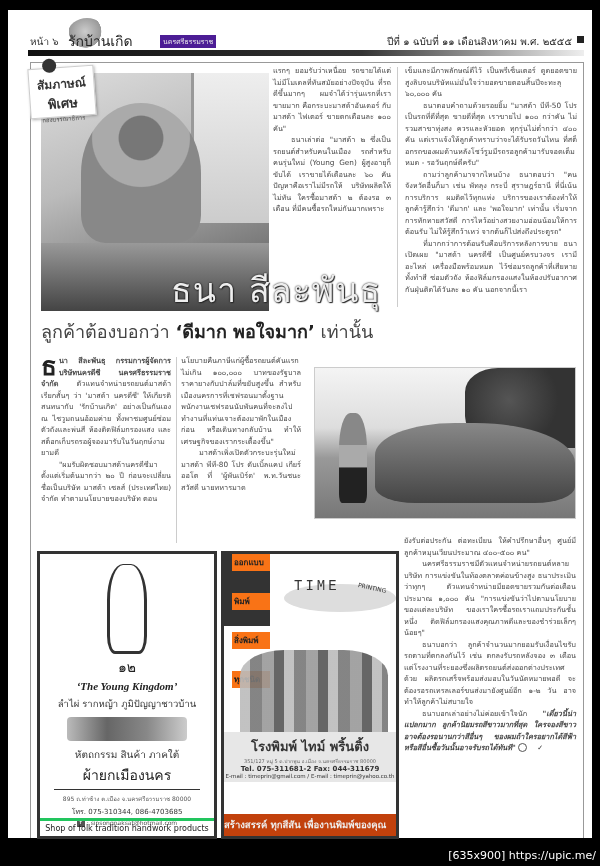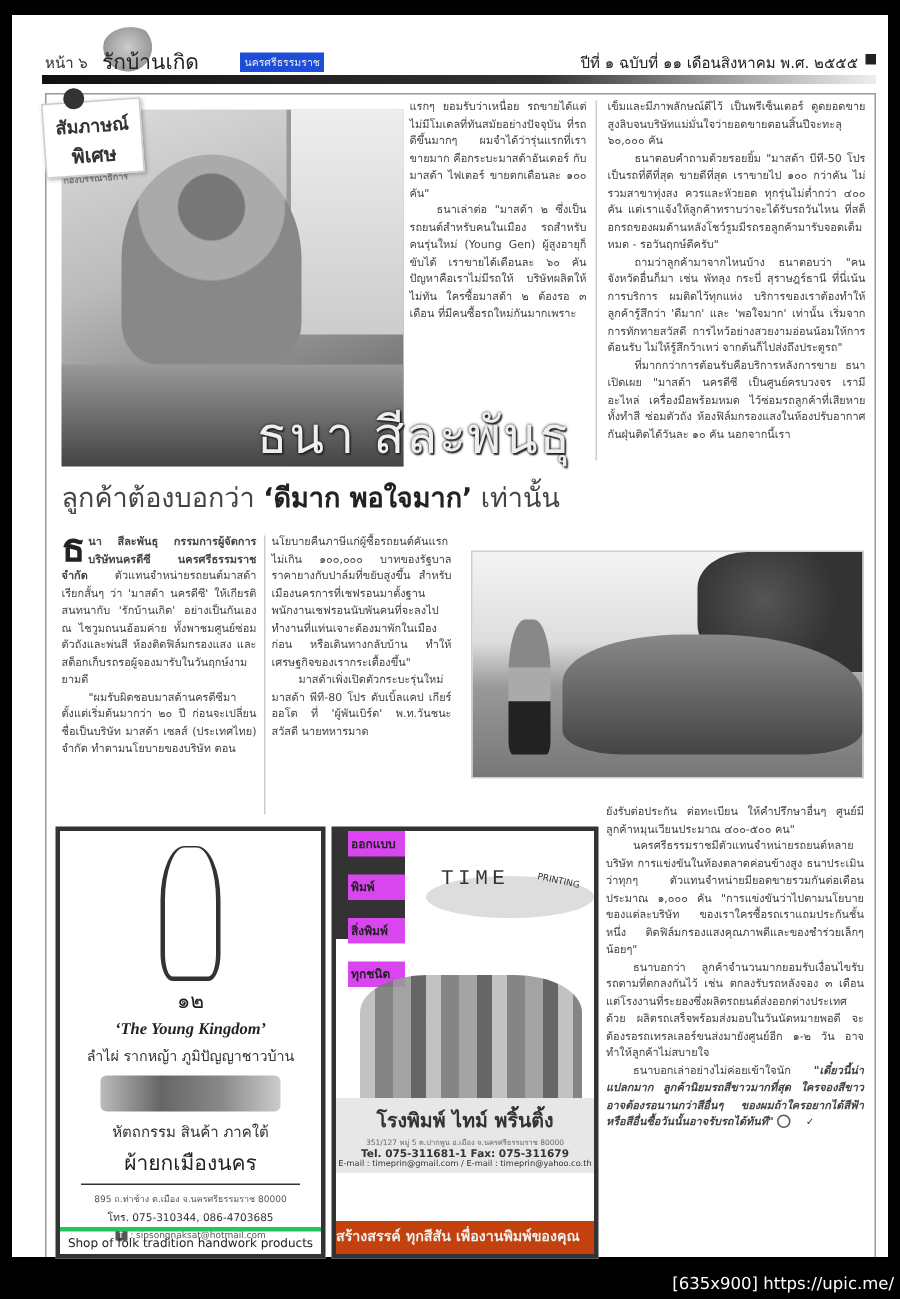--- a/index.html
+++ b/index.html
@@ -6,21 +6,21 @@
   html, body { width: 600px; height: 866px; background: #000; overflow: hidden; }
   body { font-family: "DejaVu Sans", sans-serif; color: #333; }
   .page { position: absolute; left: 8px; top: 10px; width: 584px; height: 828px; background: #fff; }
   .watermark { position: absolute; right: 4px; bottom: 4px; color: #fff; font-family: "DejaVu Sans", sans-serif; font-size: 11px; }
 
   
   .hdr { position: absolute; left: 20px; top: 16px; width: 556px; height: 22px; }
   .hdr .pg { position: absolute; left: 2px; top: 8px; font-size: 10px; color: #333; }
   .hdr .logo { position: absolute; left: 40px; top: -8px; width: 38px; height: 30px; border-radius: 50%; background: radial-gradient(circle at 45% 45%, #ccc, #999 60%, transparent 62%); }
   .hdr .brand { position: absolute; left: 40px; top: 4px; font-family: "DejaVu Serif", serif; font-size: 14px; color: #222; }
-  .hdr .tag { position: absolute; left: 132px; top: 9px; background: #1d4ed8; color: #eee; font-size: 7px; padding: 1px 3px; }
+  .hdr .tag { position: absolute; left: 132px; top: 9px; background: #4c1d95; color: #eee; font-size: 7px; padding: 1px 3px; }
   .hdr .issue { position: absolute; right: 12px; top: 8px; font-size: 10px; color: #222; }
   .hdr .sq { position: absolute; right: 0; top: 10px; width: 7px; height: 7px; background: #222; }
   .rule { position: absolute; left: 20px; top: 40px; width: 556px; height: 6px; background: linear-gradient(90deg, #111 0%, #333 60%, #aaa 85%, #eee 100%); }
 
   
   .frame { position: absolute; left: 22px; top: 52px; width: 554px; height: 776px; border: 1px solid #999; border-bottom: none; }
   .photo-main { position: absolute; left: 10px; top: 10px; width: 228px; height: 238px; background: linear-gradient(160deg, #ddd 0%, #bbb 40%, #888 70%, #555 100%); overflow: hidden; }
   .photo-main .wall { position: absolute; left: 150px; top: 0; width: 78px; height: 150px; background: linear-gradient(180deg,#eee,#ccc); border-left: 3px solid #999; }
   .photo-main .person { position: absolute; left: 40px; top: 30px; width: 120px; height: 140px; border-radius: 50% 50% 20% 20%; background: radial-gradient(circle at 50% 25%, #777 0 18%, #aaa 19% 40%, #888 41%); }
   .photo-main .desk { position: absolute; left: 0; top: 170px; width: 228px; height: 68px; background: linear-gradient(180deg,#999,#444); }
@@ -61,21 +61,21 @@
   .ad1 .th2 { font-size: 10px; color: #333; }
   .ad1 .th3 { font-size: 14px; color: #222; margin-top: 2px; border-bottom: 1px solid #333; padding-bottom: 3px; margin-left: 14px; margin-right: 14px; }
   .ad1 .addr { font-size: 6px; color: #555; margin-top: 4px; }
   .ad1 .tel { font-size: 7px; color: #333; margin-top: 2px; }
   .ad1 .mail { font-size: 6px; color: #555; margin-top: 2px; }
   .ad1 .fb { display: inline-block; width: 8px; height: 8px; background: #555; color: #fff; font-size: 7px; line-height: 8px; margin-right: 2px; }
   .ad1 .foot { position: absolute; left: 0; bottom: 0; width: 100%; border-top: 3px solid #22c55e; font-size: 8px; color: #222; padding: 3px 0; }
 
   .ad2 { position: absolute; left: 190px; top: 488px; width: 178px; height: 288px; border: 3px solid #333; background: #fff; overflow: hidden; }
   .ad2 .tabs { position: absolute; left: 0; top: 0; width: 46px; height: 72px; background: #333; }
-  .ad2 .tabs span { display: block; background: #d946ef; margin-left: 8px; font-size: 8px; font-weight: bold; color: #222; padding: 2px 2px; margin-bottom: 12px; font-family: Liberation Serif, serif; }
+  .ad2 .tabs span { display: block; background: #f97316; margin-left: 8px; font-size: 8px; font-weight: bold; color: #222; padding: 2px 2px; margin-bottom: 22px; font-family: Liberation Serif, serif; }
   .ad2 .time { position: absolute; left: 60px; top: 10px; width: 112px; height: 50px; }
   .ad2 .time .disk { position: absolute; left: 0; top: 20px; width: 112px; height: 28px; border-radius: 50%; background: #ddd; }
   .ad2 .time .word { position: absolute; left: 10px; top: 14px; font-size: 14px; letter-spacing: 3px; color: #333; font-family: Liberation Mono, monospace; }
   .ad2 .time .pr { position: absolute; left: 74px; top: 20px; font-size: 6px; color: #333; transform: rotate(12deg); }
   .ad2 .crowd { position: absolute; left: 16px; top: 96px; width: 148px; height: 84px; background: repeating-linear-gradient(90deg,#bbb 0 10px,#777 10px 22px,#999 22px 34px,#555 34px 44px); border-radius: 30% 30% 0 0; opacity: .9; }
   .ad2 .band { position: absolute; left: 0; top: 178px; width: 100%; height: 50px; background: #e7e7e7; text-align: center; }
   .ad2 .band .nm { font-size: 13px; font-weight: bold; color: #333; margin-top: 4px; }
   .ad2 .band .ad { font-size: 5px; color: #666; }
   .ad2 .band .tf { font-size: 7px; font-weight: bold; color: #333; }
   .ad2 .band .em { font-size: 5.5px; color: #333; }
@@ -174,21 +174,21 @@
       </div>
       <div class="time">
         <div class="disk"></div>
         <div class="word">TIME</div>
         <div class="pr">PRINTING</div>
       </div>
       <div class="crowd"></div>
       <div class="band">
         <div class="nm">โรงพิมพ์ ไทม์ พริ้นติ้ง</div>
         <div class="ad">351/127 หมู่ 5 ต.ปากพูน อ.เมือง จ.นครศรีธรรมราช 80000</div>
-        <div class="tf">Tel. 075-311681-1 Fax: 075-311679</div>
+        <div class="tf">Tel. 075-311681-2 Fax: 044-311679</div>
         <div class="em">E-mail : timeprin@gmail.com / E-mail : timeprin@yahoo.co.th</div>
       </div>
       <div class="slogan">สร้างสรรค์ ทุกสีสัน เพื่องานพิมพ์ของคุณ</div>
     </div>
 
   </div>
 </div>
 
 <div class="watermark">[635x900] https://upic.me/</div>
 

